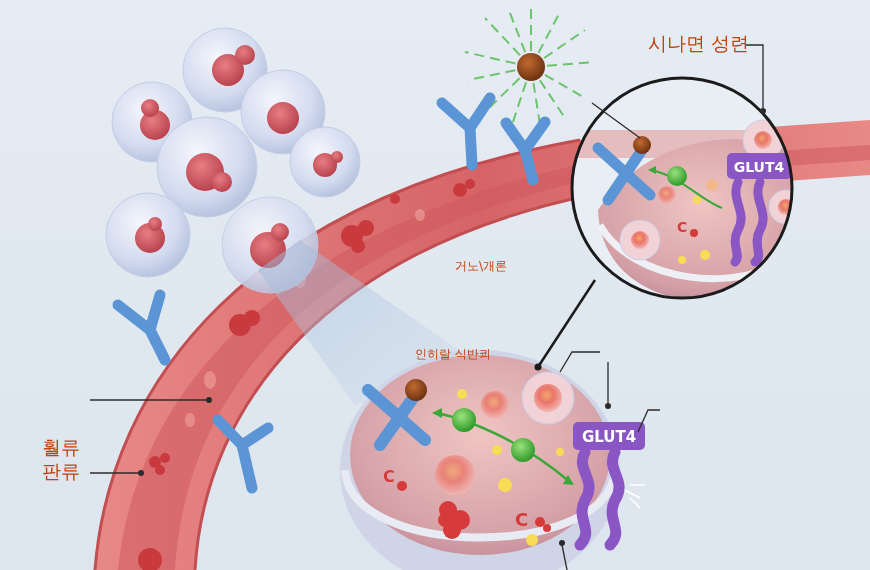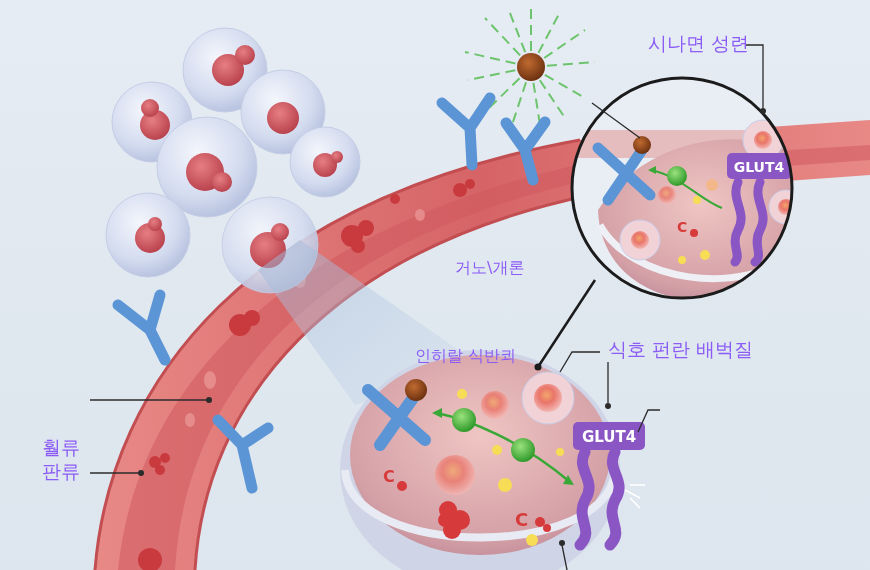--- a/index.html
+++ b/index.html
@@ -4,24 +4,24 @@
 <style>
   html, body { margin: 0; padding: 0; }
   body {
     width: 870px; height: 570px; overflow: hidden; position: relative;
     background: linear-gradient(180deg, #e6ecf3 0%, #dfe7ef 60%, #dde5ee 100%);
     font-family: "DejaVu Sans", sans-serif;
   }
   #stage { position: absolute; left: 0; top: 0; width: 870px; height: 570px; }
   .label {
     position: absolute; font-family: "DejaVu Sans", sans-serif;
-    color: #8b5cf6; white-space: nowrap; line-height: 1;
+    color: #c2410c; white-space: nowrap; line-height: 1;
   }
   .label.lg { font-size: 19px; }
-  .label.md { font-size: 16px; }
+  .label.md { font-size: 12px; }
   .glut-text { font-family: "DejaVu Sans", sans-serif; font-weight: bold; }
 </style>
 </head>
 <body>
 
 <div id="stage">
 <svg width="870" height="570" viewBox="0 0 870 570" xmlns="http://www.w3.org/2000/svg">
   <defs>
     <radialGradient id="cellGrad" cx="40%" cy="35%" r="65%">
       <stop offset="0%" stop-color="#f4f6fc"></stop>
@@ -258,16 +258,15 @@
     <circle cx="209" cy="400" r="3"></circle>
     <circle cx="141" cy="473" r="3"></circle>
     <circle cx="562" cy="543" r="3"></circle>
   </g>
 </svg>
 
 
 <div class="label lg" style="left:648px; top:34px;">시나면 성련</div>
 <div class="label md" style="left:455px; top:260px;">거노\개론</div>
 <div class="label md" style="left:415px; top:348px;text-align:right;">인히랄 식반쾨</div>
-<div class="label lg" style="left:608px; top:340px;">식호 펀란 배벅질</div>
 <div class="label lg" style="left:42px; top:390px;margin-top:48px;">훨류</div>
 <div class="label lg" style="left:42px; top:462px;text-align:right;">판류</div>
 </div>
 
 </body></html>

